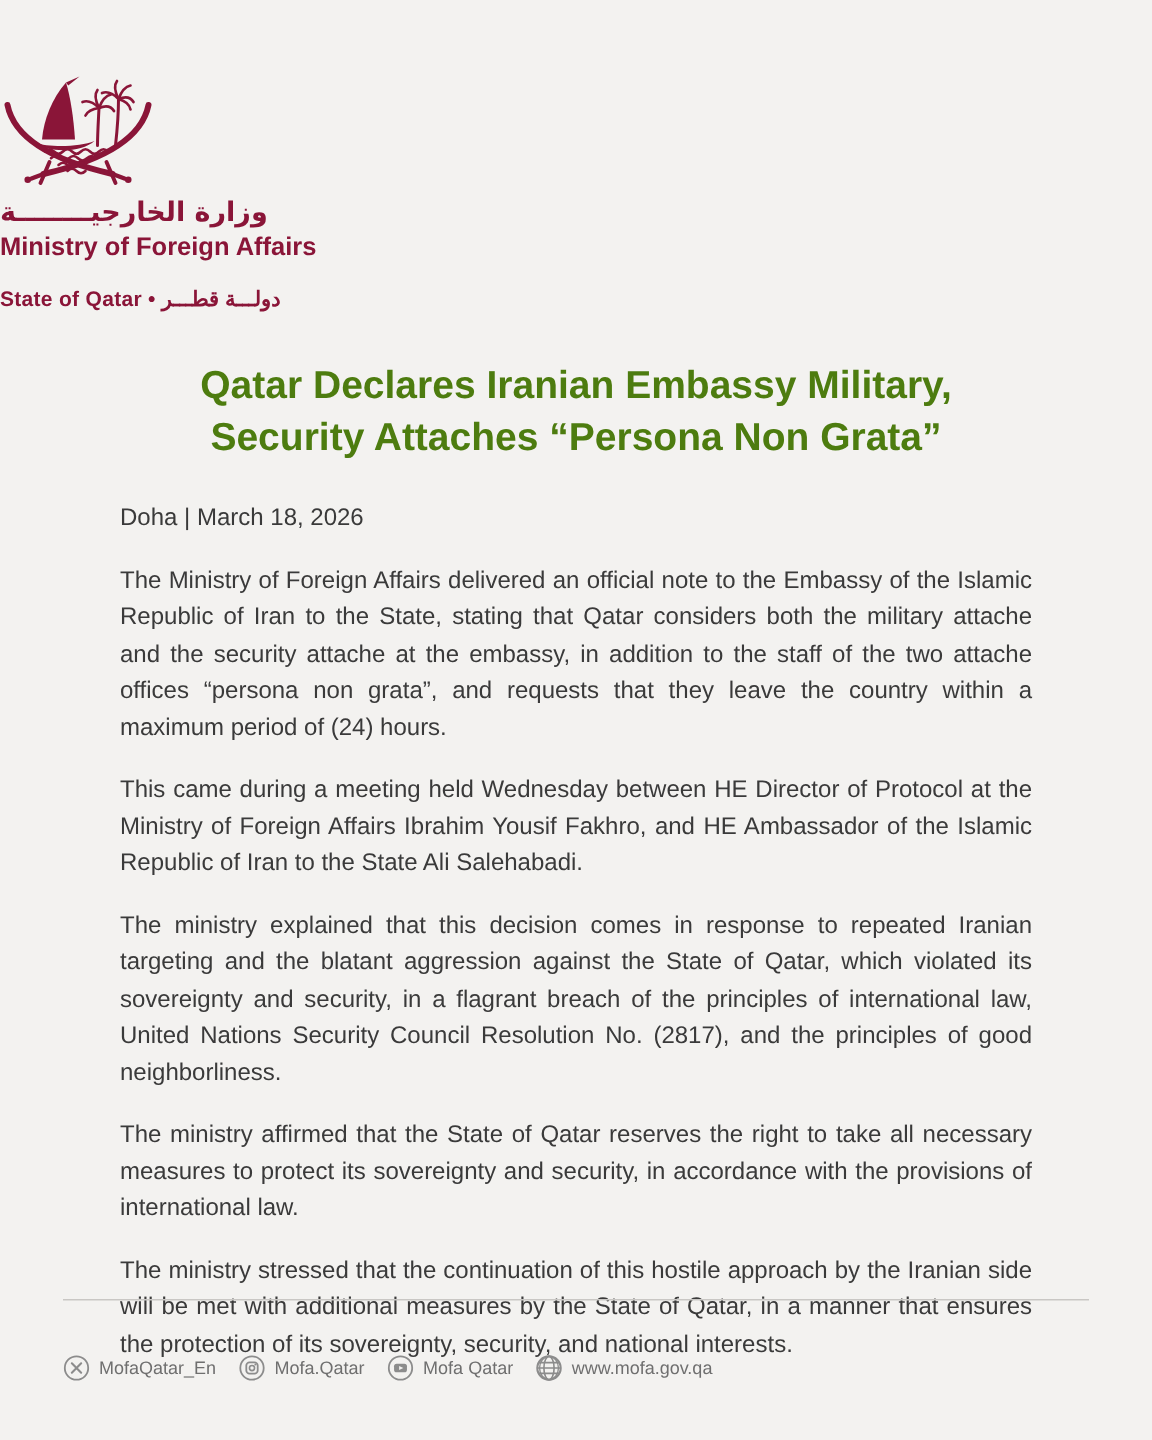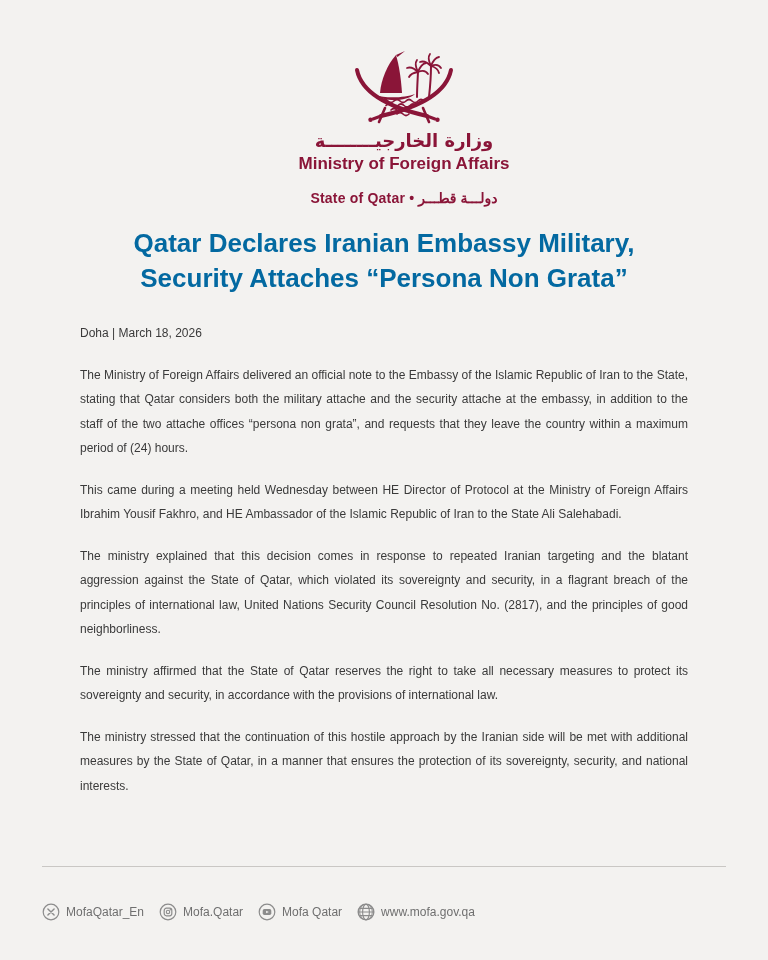--- a/index.html
+++ b/index.html
@@ -6,21 +6,21 @@
   html, body { background: #e9e8e6; }
   .page {
     position: relative;
     width: 768px;
     height: 960px;
     margin: 0 auto;
     background: #f3f2f0;
     overflow: hidden;
     font-family: "Liberation Sans", sans-serif;
   }
-  .header { padding-top: 48px; text-align: center; padding-left: 40px; }
+  .header { padding-top: 48px; text-align: left; }
   .emblem-wrap { display: inline-block; line-height: 0; }
   .ministry-ar {
     color: #8A1538;
     font-size: 18px;
     line-height: 24px;
     font-weight: 700;
     margin-top: 1px;
     font-family: "DejaVu Sans", "Liberation Sans", sans-serif;
   }
   .ministry-en {
@@ -32,31 +32,31 @@
   }
   .state-line {
     color: #8A1538;
     font-size: 14px;
     line-height: 13px;
     font-weight: 700;
     letter-spacing: 0.2px;
     margin-top: 18px;
   }
   .title {
-    margin-top: 21px;
+    margin-top: 33px;
     text-align: center;
-    color: #0369a1;
+    color: #4d7c0f;
     font-size: 26px;
     line-height: 35px;
     font-weight: 700;
   }
   .content {
     margin: 0 80px;
     color: #3a3a3a;
-    font-size: 12px;
+    font-size: 16px;
     line-height: 24.5px;
   }
   .dateline { margin-top: 25px; text-align: left; }
   .content p { margin-top: 17px; text-align: justify; }
   .divider {
     position: absolute;
     left: 42px;
     right: 42px;
     top: 866px;
     height: 1px;

